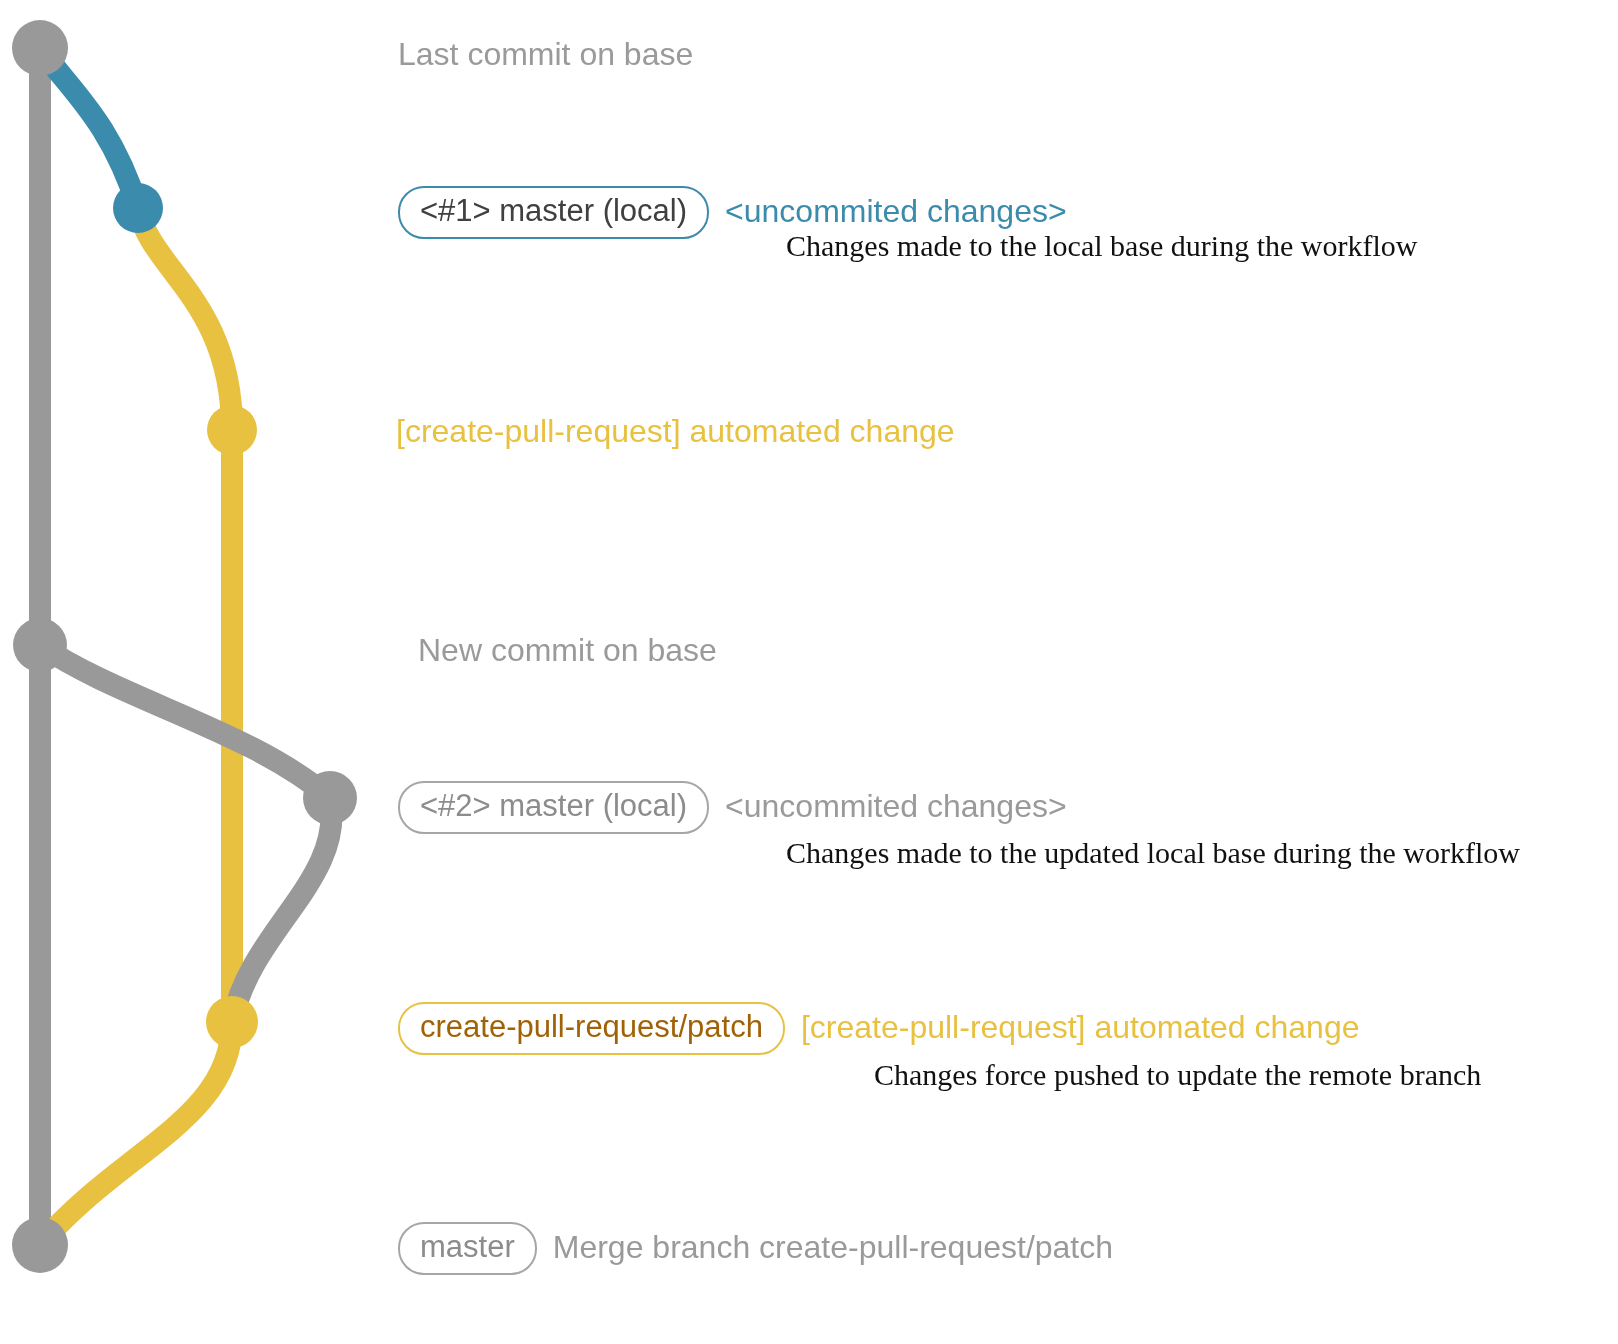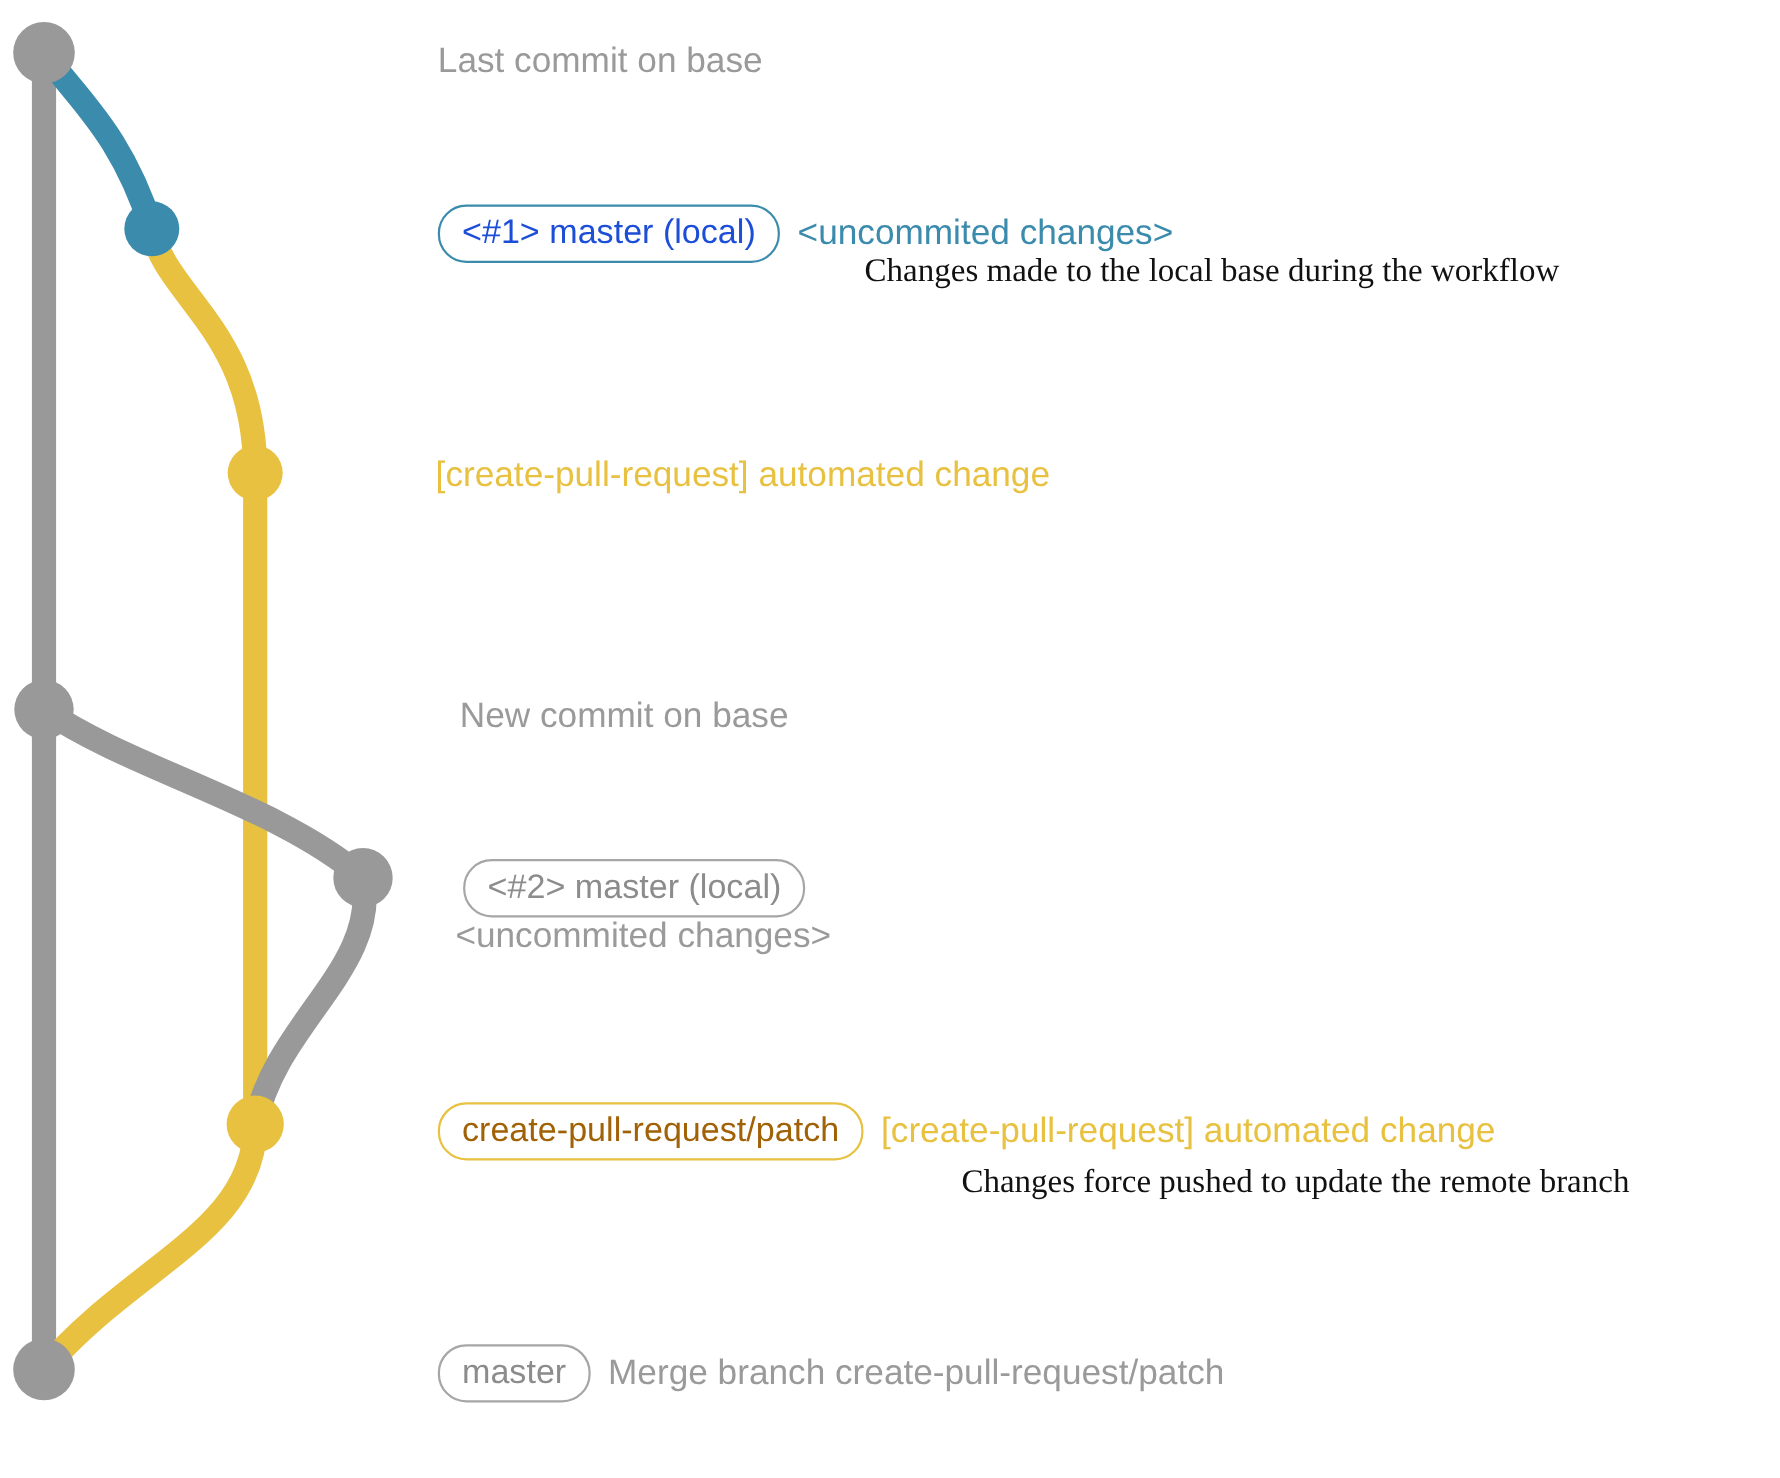--- a/index.html
+++ b/index.html
@@ -39,21 +39,21 @@
     border: 2px solid #999999;
     border-radius: 26px;
     padding: 7px 20px 9px 20px;
     font-size: 31px;
     line-height: 1.05;
     color: #8c8c8c;
     background: #ffffff;
   }
   .badge.blue {
     border-color: #3b8bad;
-    color: #1d4ed8;
+    color: #404040;
   }
   .badge.yellow {
     border-color: #e8c140;
     color: #a16207;
   }
   .badge.gray {
     border-color: #a6a6a6;
     color: #8c8c8c;
   }
   .subject {
@@ -110,24 +110,25 @@
   <div class="row" style="left:398px; top:186px;">
     <span class="badge blue">&lt;#1&gt; master (local)</span>
     <span class="subject blue">&lt;uncommited changes&gt;</span>
   </div>
   <div class="desc" style="left:786px; top:229px;">Changes made to the local base during the workflow</div>
 
   <div class="plain-row yellow" style="left:396px; top:413px;">[create-pull-request] automated change</div>
 
   <div class="plain-row gray" style="left:418px; top:632px;">New commit on base</div>
 
-  <div class="row" style="left:398px; top:781px;flex-direction:column;">
+  <div class="row" style="left:398px; top:781px;">
     <span class="badge gray">&lt;#2&gt; master (local)</span>
     <span class="subject gray">&lt;uncommited changes&gt;</span>
   </div>
+  <div class="desc" style="left:786px; top:836px;">Changes made to the updated local base during the workflow</div>
 
   <div class="row" style="left:398px; top:1002px;">
     <span class="badge yellow">create-pull-request/patch</span>
     <span class="subject yellow">[create-pull-request] automated change</span>
   </div>
   <div class="desc" style="left:874px; top:1058px;">Changes force pushed to update the remote branch</div>
 
   <div class="row" style="left:398px; top:1222px;">
     <span class="badge gray">master</span>
     <span class="subject gray">Merge branch create-pull-request/patch</span>

